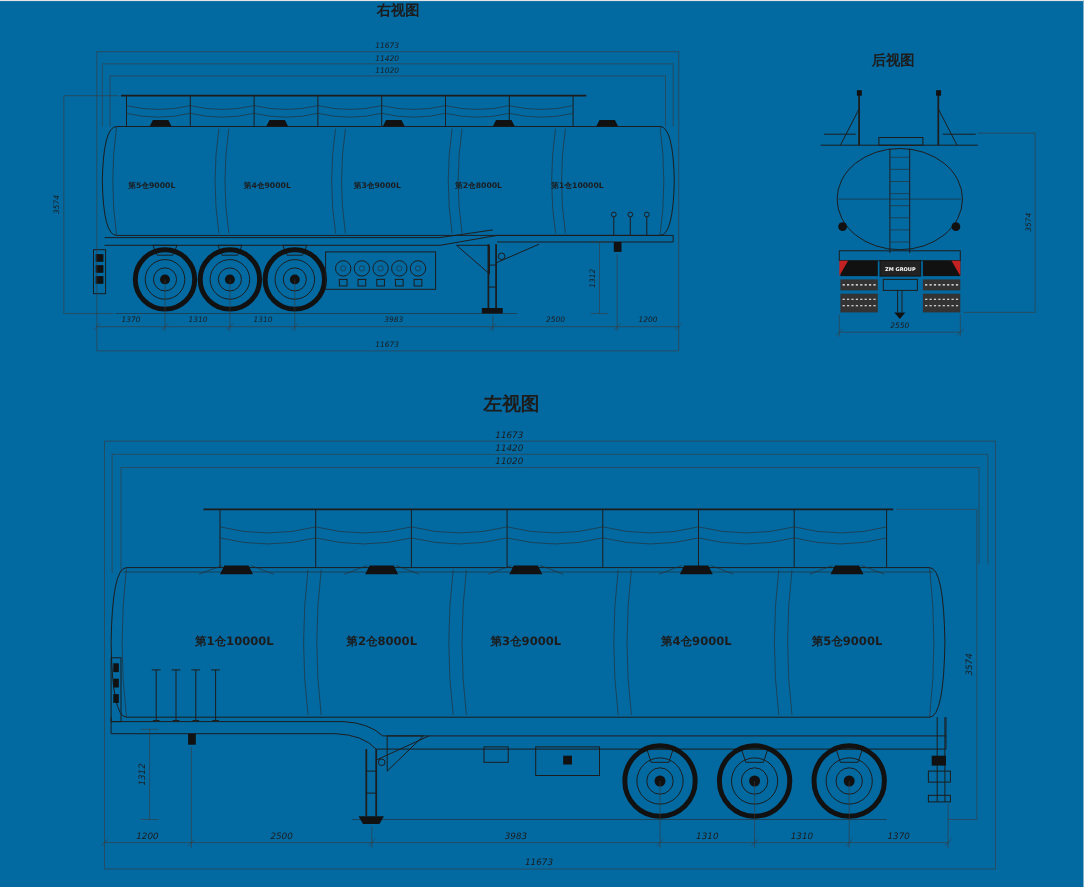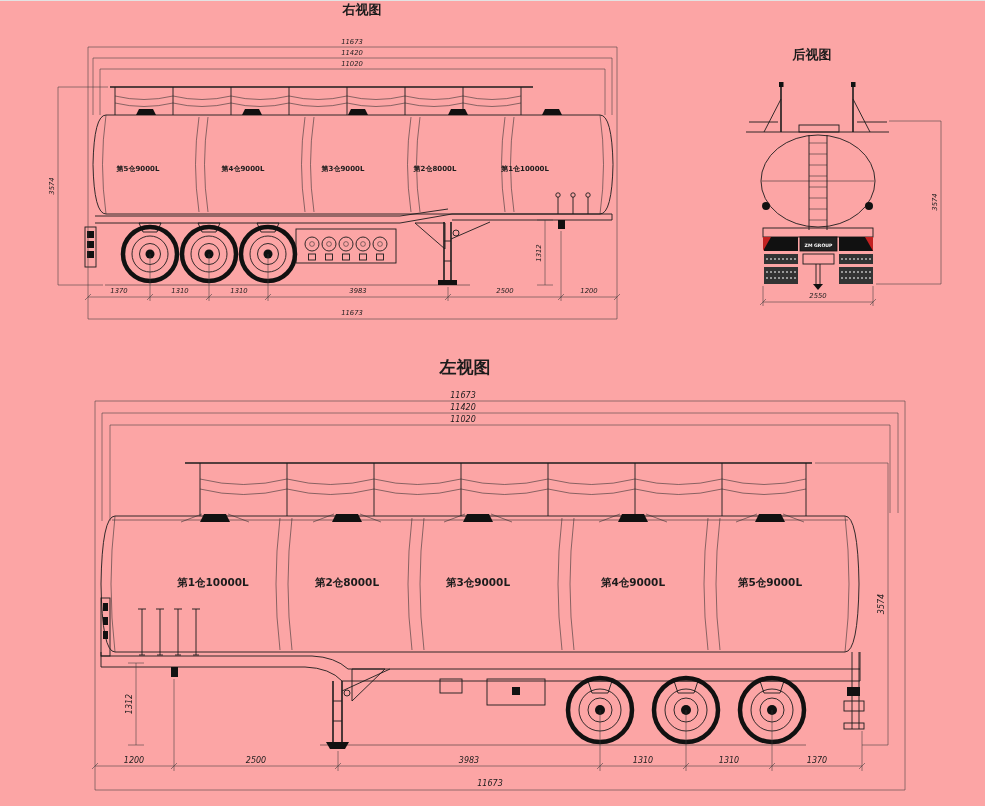--- a/index.html
+++ b/index.html
@@ -1,16 +1,16 @@
 <!DOCTYPE html>
 <html><head>
 <meta charset="utf-8">
 <style>
   html,body{margin:0;padding:0;background:#fff;}
-  .stage{position:relative;width:985px;height:806px;background:#fca5a5;overflow:hidden;
+  .stage{position:relative;width:985px;height:806px;background:#0369a1;overflow:hidden;
          border-top:1px solid #e3e3e3;border-right:1px solid #e3e3e3;
          font-family:"DejaVu Sans","Liberation Sans",sans-serif;}
   svg{display:block;}
   .ln{stroke:#1c1c1c;stroke-width:.9;fill:none;}
   .tk{stroke:#1c1c1c;stroke-width:1.6;fill:none;}
   .hv{stroke:#111;stroke-width:4.5;fill:none;}
   .tn{stroke:#2a2a2a;stroke-width:.55;fill:none;}
   .dm{stroke:#3a3a3a;stroke-width:.55;fill:none;}
   .blk{fill:#111;stroke:none;}
   .red{fill:#c32222;stroke:none;}

